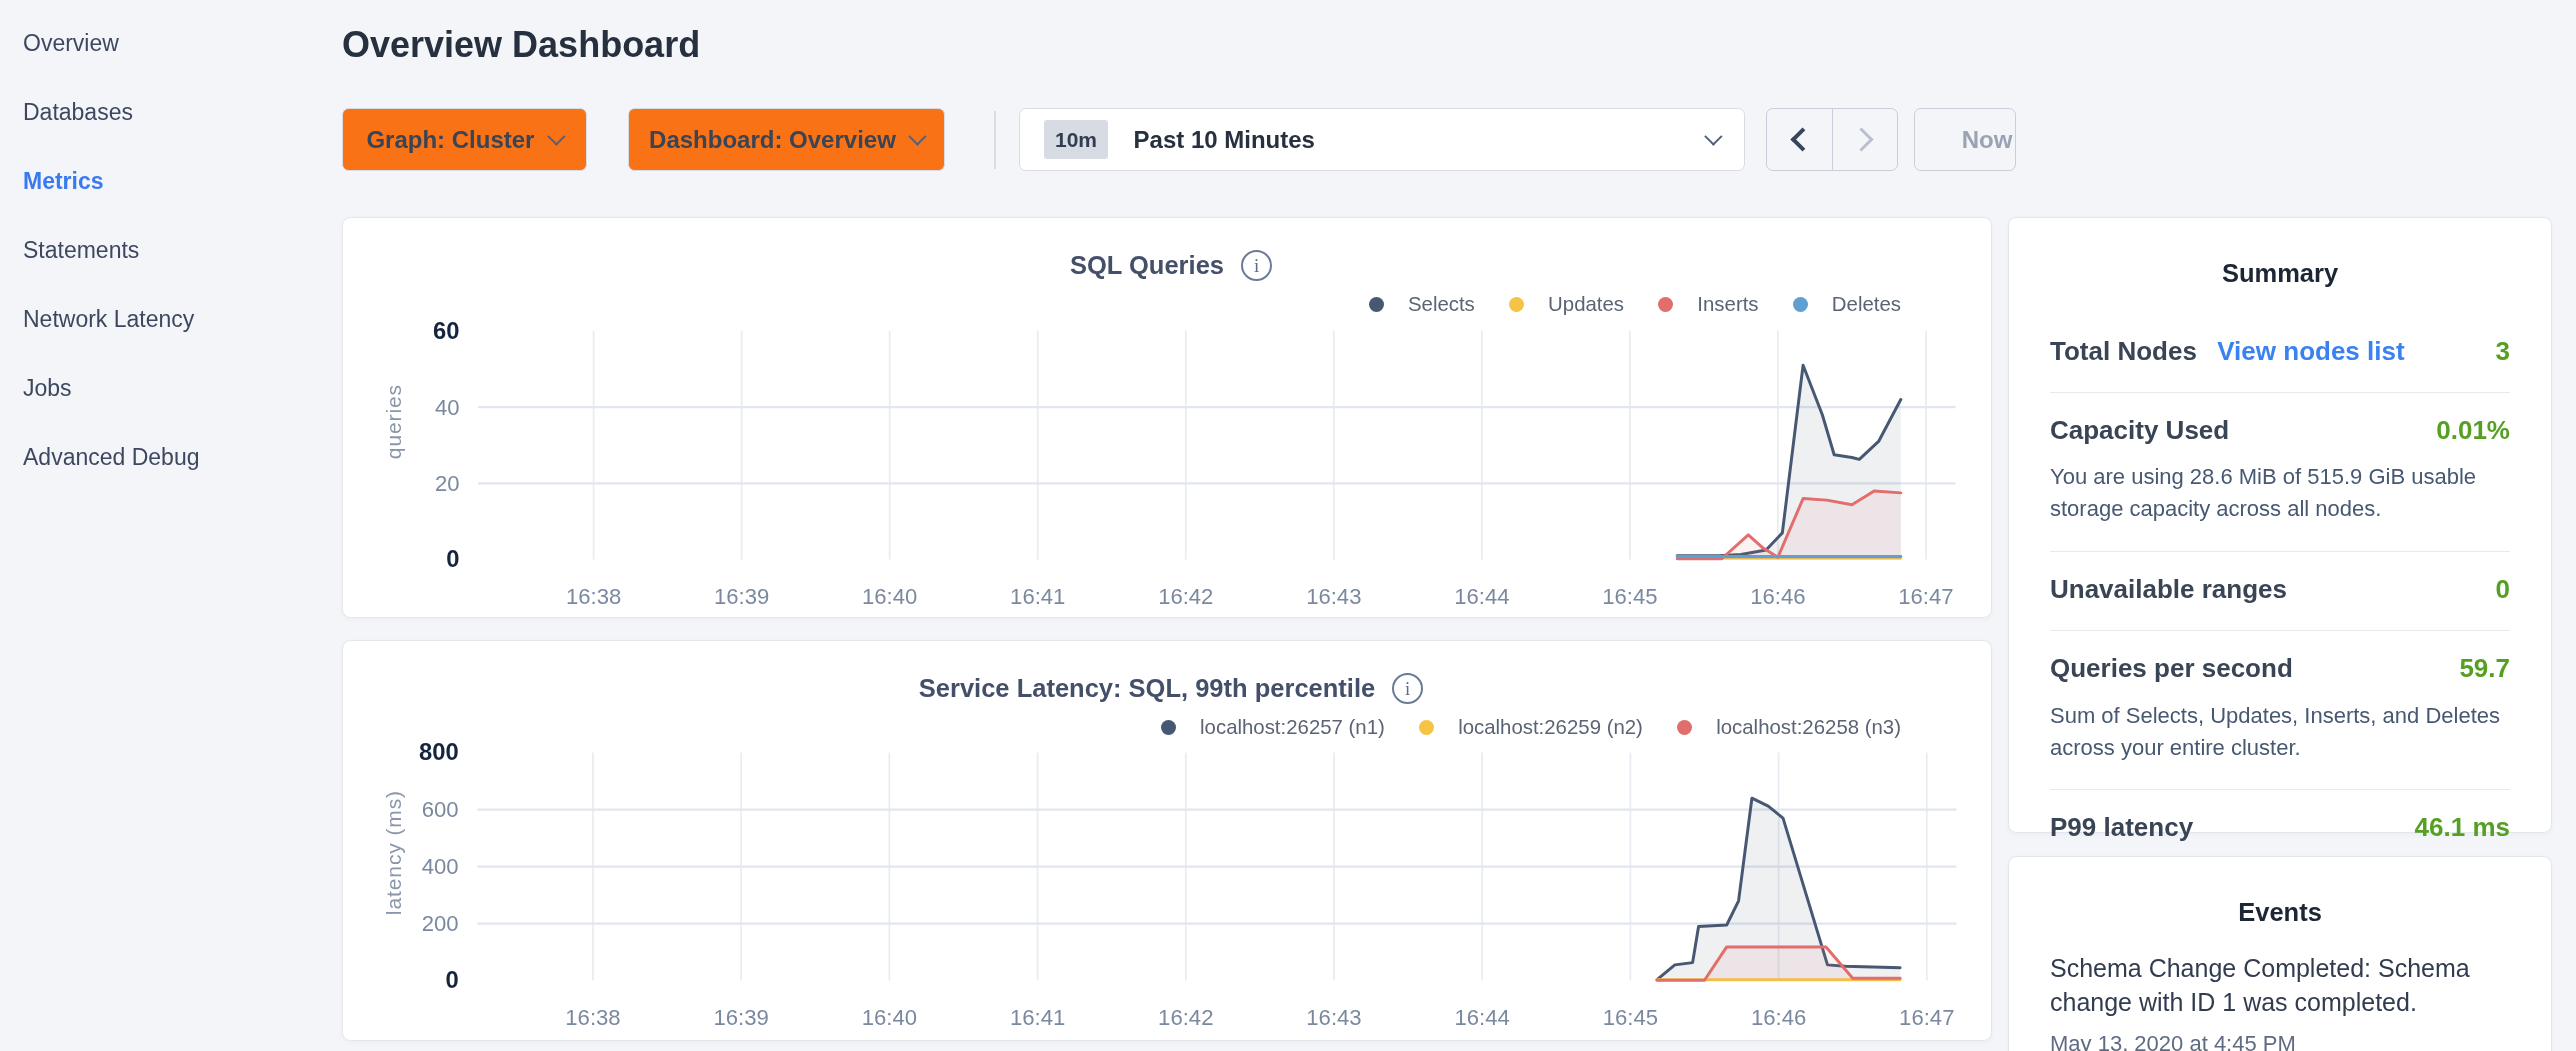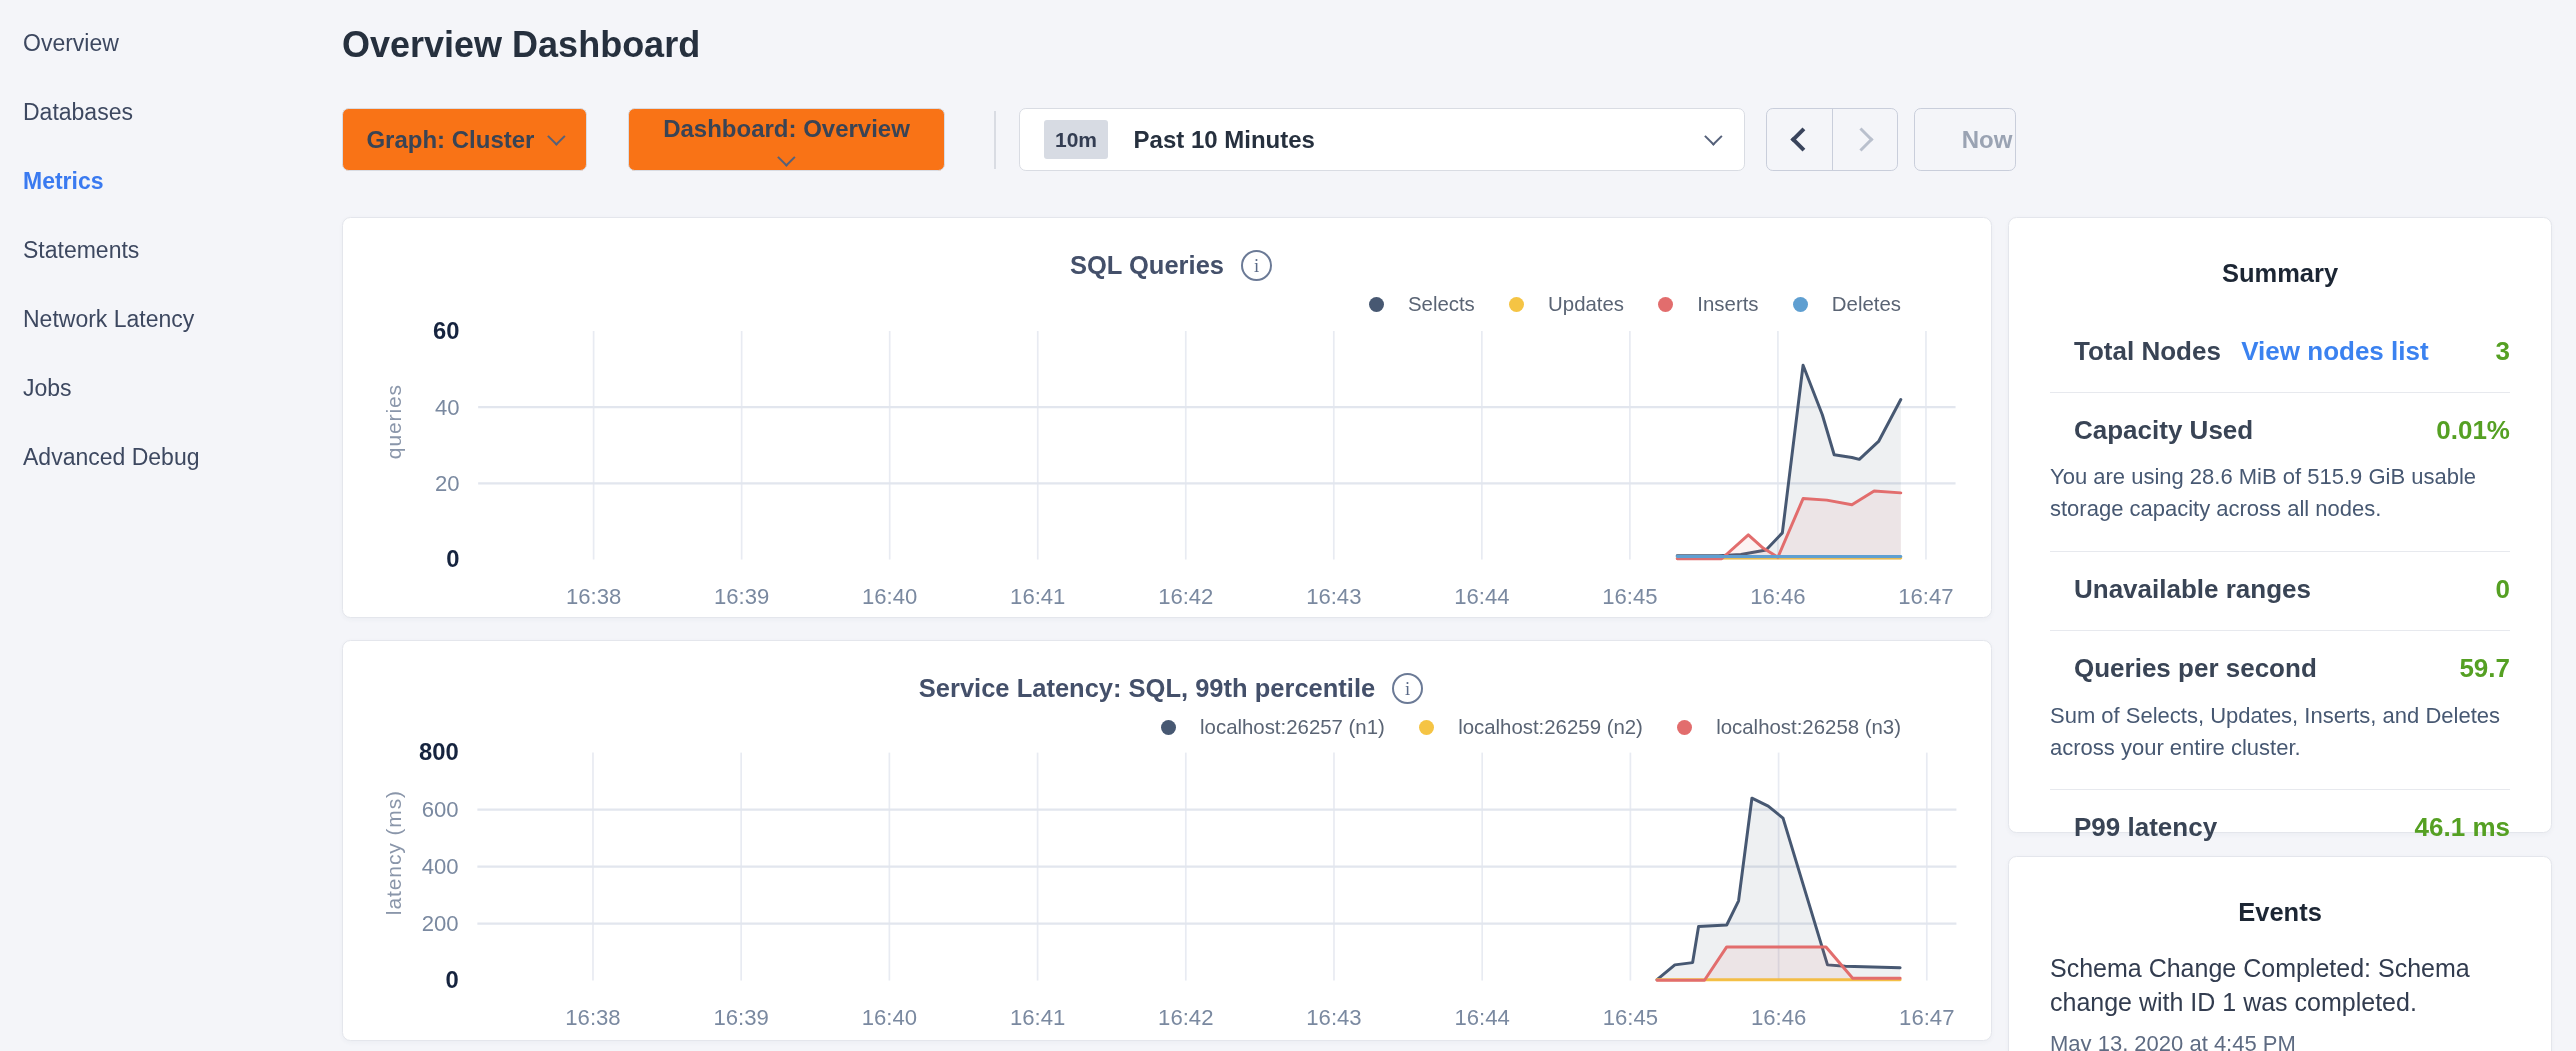--- a/index.html
+++ b/index.html
@@ -65,21 +65,21 @@
     writing-mode:vertical-rl; transform:rotate(180deg); }
   .chart-svg { position:absolute; left:0; top:0; }
   .chart-svg text { font-family:"Liberation Sans", sans-serif; }
 
   
   .panel-title { text-align:center; font-size:25.5px; font-weight:700; color:#1c2634; padding-top:41px; }
   .sum-rows { padding:25.5px 41px 0 41px; }
   .sum-row { padding:22px 0 25.5px 0; border-bottom:1.7px solid #e7e9ee; }
   .sum-row:last-child { border-bottom:none; }
   .sum-head { display:flex; align-items:baseline; }
-  .sum-label { font-size:26px; font-weight:700; color:#394455;margin-left:24px; }
+  .sum-label { font-size:26px; font-weight:700; color:#394455; }
   .sum-link { font-size:26px; font-weight:700; color:#3b82f0; margin-left:20.4px; cursor:pointer; }
   .sum-value { margin-left:auto; font-size:26px; font-weight:700; color:#55a023; }
   .sum-desc { margin-top:15.3px; font-size:22px; line-height:32px; color:#475872; }
   .event-item { padding:24px 60px 0 41px; }
   .event-text { font-size:25px; line-height:34px; color:#323c4f; }
   .event-time { margin-top:12px; font-size:22px; color:#5e6b82; }
 </style>
 </head>
 <body>
 
@@ -92,21 +92,21 @@
   <div class="side-item">Jobs</div>
   <div class="side-item">Advanced Debug</div>
 </nav>
 
 <h1 class="page-title">Overview Dashboard</h1>
 
 <div class="btn" style="left:342px; width:245px;">
   <span>Graph: Cluster</span>
   <span class="chev-down"></span>
 </div>
-<div class="btn" style="left:628px; width:317px;flex-direction:column;">
+<div class="btn" style="left:628px; width:317px;">
   <span>Dashboard: Overview</span>
   <span class="chev-down"></span>
 </div>
 <div class="toolbar-divider"></div>
 
 <div class="time-widget">
   <span class="time-badge">10m</span>
   <span class="time-label">Past 10 Minutes</span>
   <span class="chev-down time-chev"></span>
 </div>

